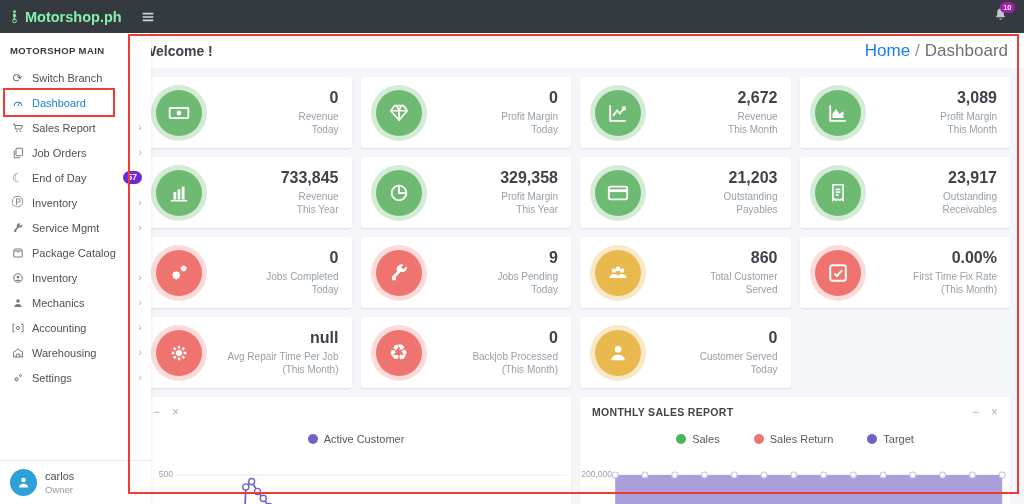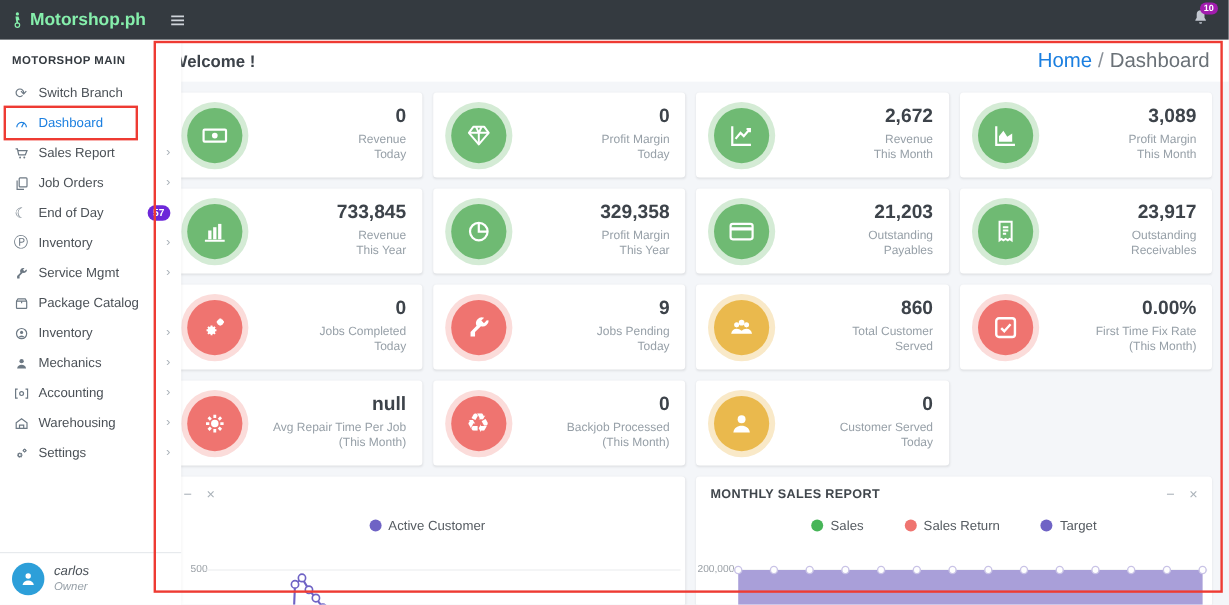--- a/index.html
+++ b/index.html
@@ -19,21 +19,21 @@
   
   .sidebar { position:absolute; top:33px; left:0; width:151px; bottom:0; background:#fff; box-shadow:1px 0 3px rgba(0,0,0,.06); z-index:4; }
   .side-section { padding:12px 10px 9px; font-size:9.5px; font-weight:bold; letter-spacing:.4px; color:#343a40; }
   .side-item { height:25px; display:flex; align-items:center; padding:0 9px; font-size:11px; color:#4b5157; cursor:pointer; }
   .s-icon { width:17px; display:flex; align-items:center; justify-content:center; color:#6d7984; font-size:12px; margin-right:6px; flex:none; }
   .s-icon svg { width:12px; height:12px; }
   .s-label { white-space:nowrap;text-align:center; }
   .side-item.active .s-label, .side-item.active .s-icon { color:#1b7fe0; }
   .chev { margin-left:auto; color:#aab2b9; font-size:11px; line-height:1; }
   .s-badge { margin-left:auto; background:#f3a72e; color:#fff; font-size:8.5px; font-weight:bold; padding:2px 5px; border-radius:8px; line-height:1; }
-  .side-user { position:absolute; bottom:0; left:0; right:0; border-top:1px solid #e7eaed; background:#fff; display:flex; align-items:center; gap:8px; padding:8px 10px;font-style:italic; }
+  .side-user { position:absolute; bottom:0; left:0; right:0; border-top:1px solid #e7eaed; background:#fff; display:flex; align-items:center; gap:8px; padding:8px 10px; }
   .avatar { width:27px; height:27px; border-radius:50%; background:#2d9fd9; color:#fff; display:flex; align-items:center; justify-content:center; flex:none; }
   .avatar svg { width:15px; height:15px; }
   .u-name { font-size:11px; color:#495057; line-height:1.25; }
   .u-role { font-size:9.5px; color:#97a0a8; }
 
   
   .main { position:absolute; left:127px; top:33px; right:0; bottom:0; background:#f4f6f9; overflow:hidden; }
   .welcome-bar { background:#fff; height:35px; display:flex; align-items:center; justify-content:space-between; padding:0 16px; }
   .welcome { font-size:14px; font-weight:bold; color:#3d434a;text-align:right; }
   .crumbs { font-size:17px; color:#8a9199; display:flex; gap:5px; }

